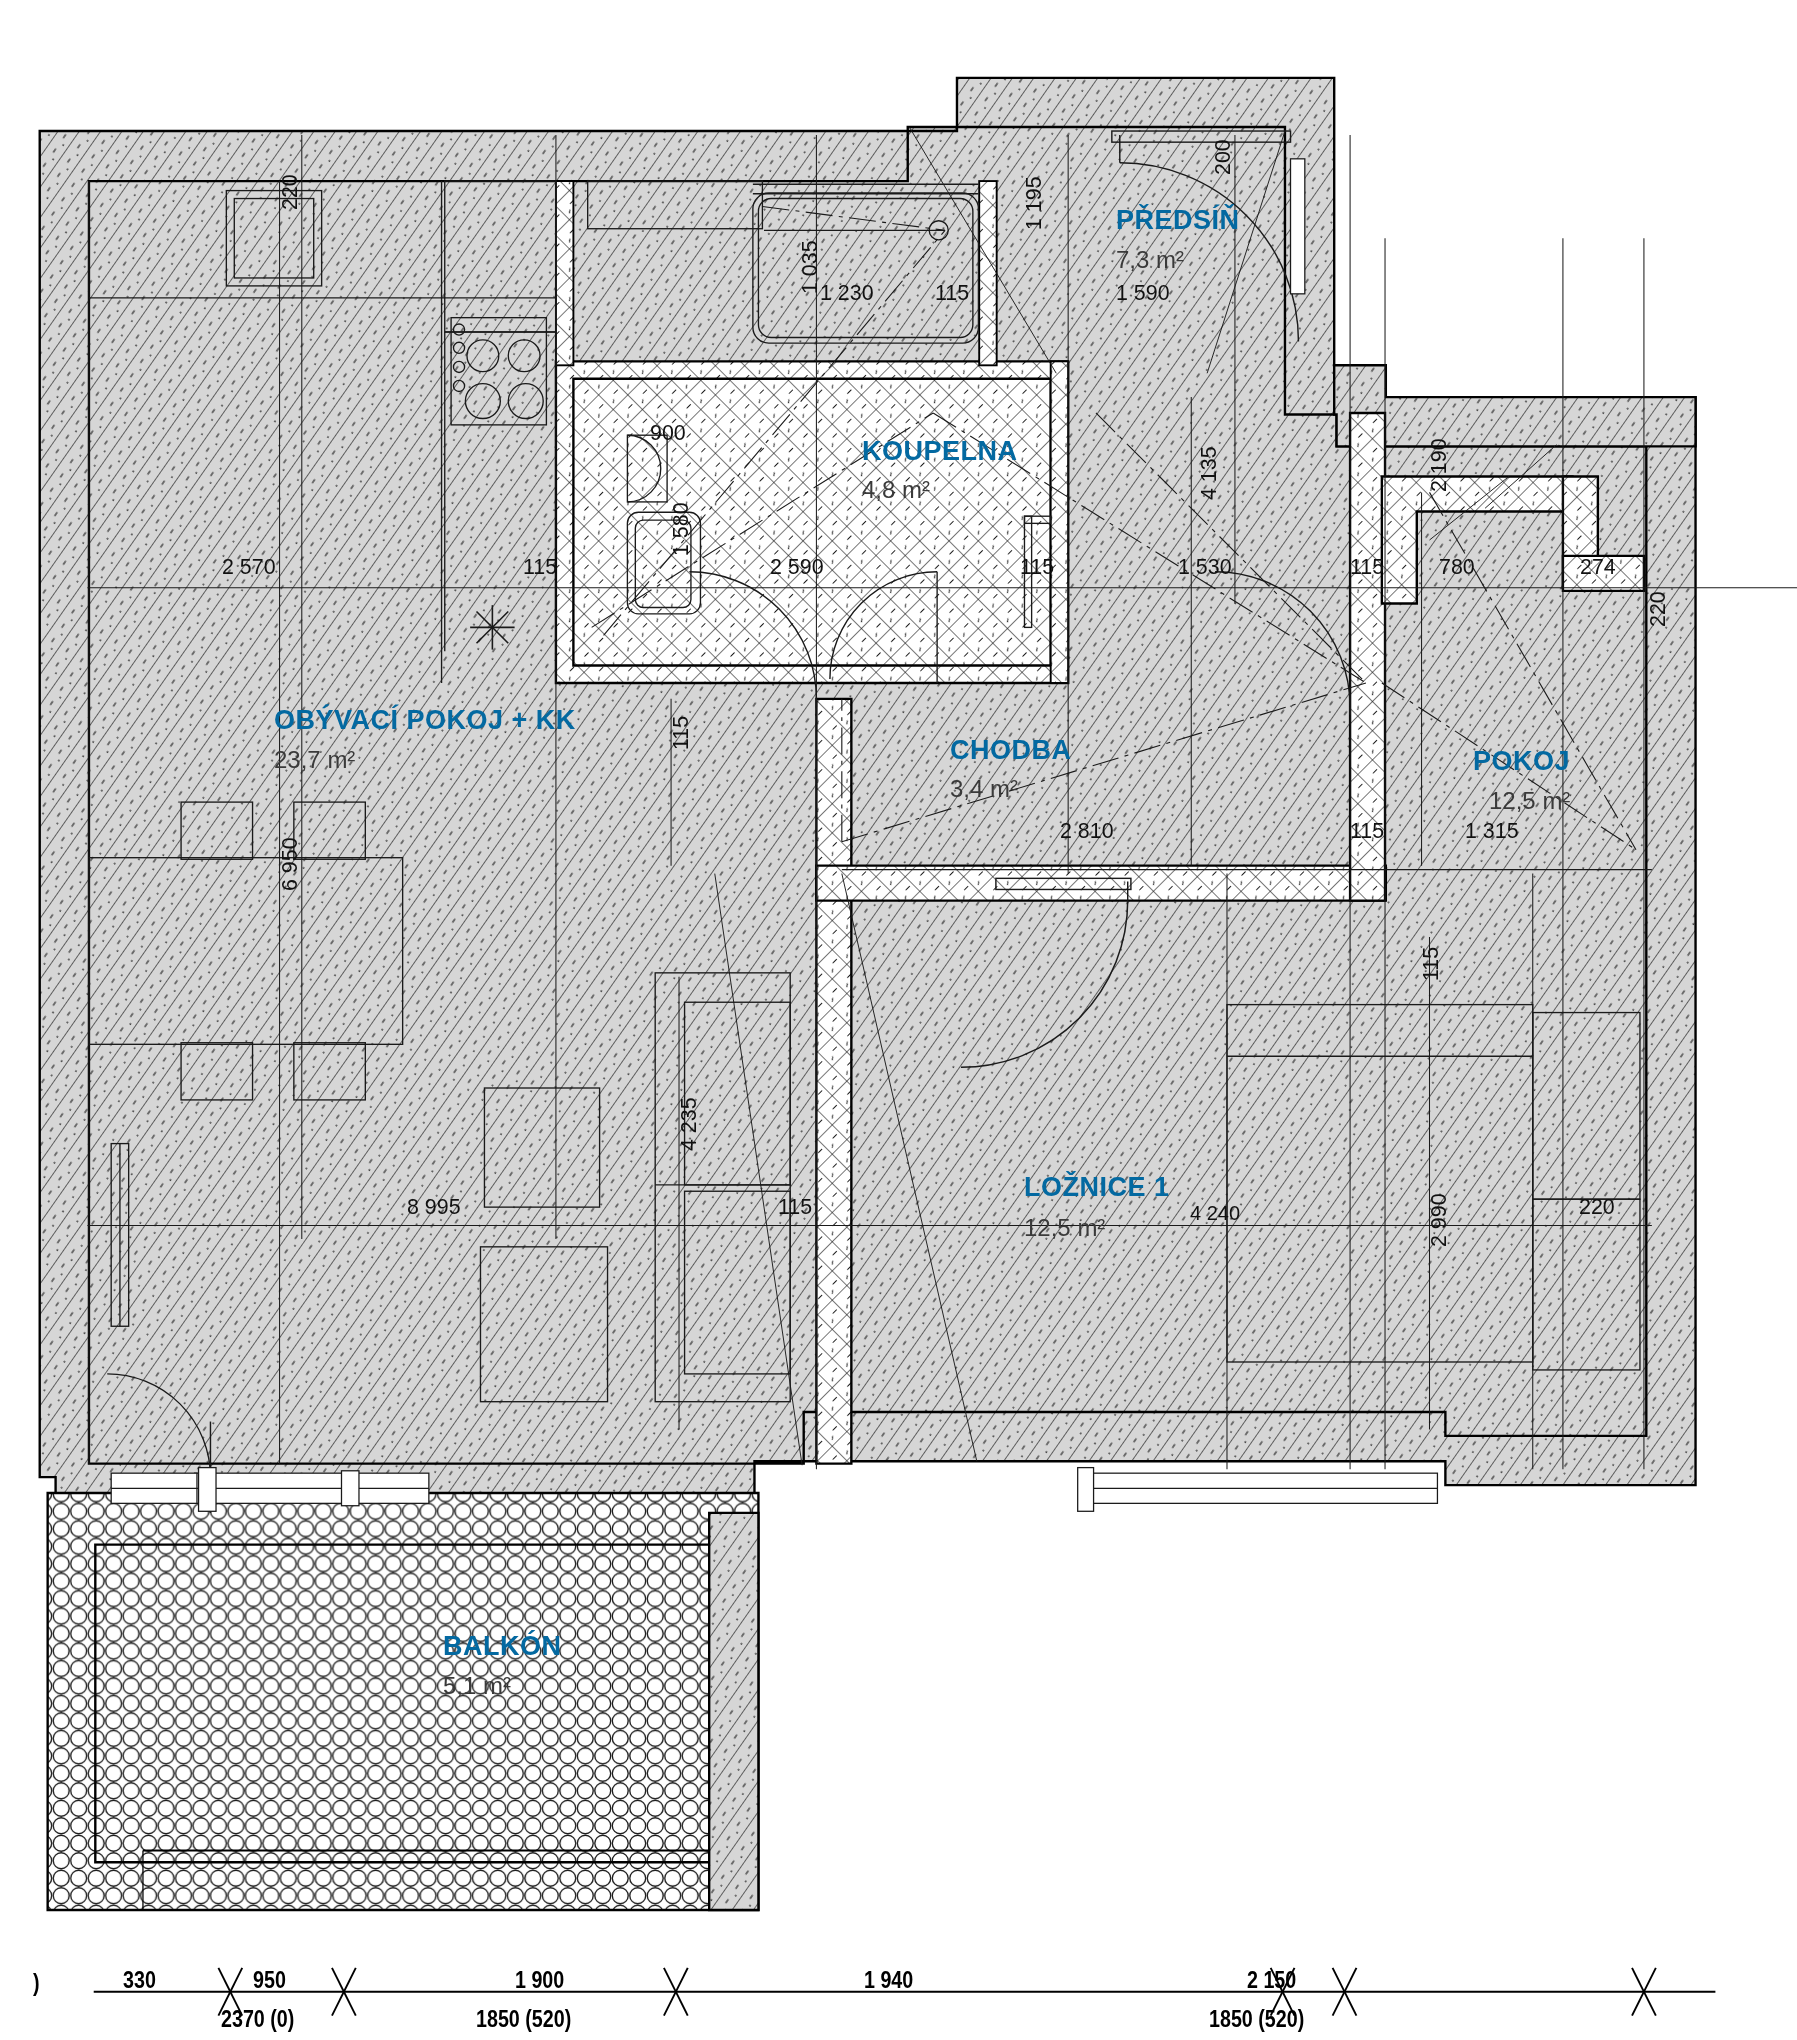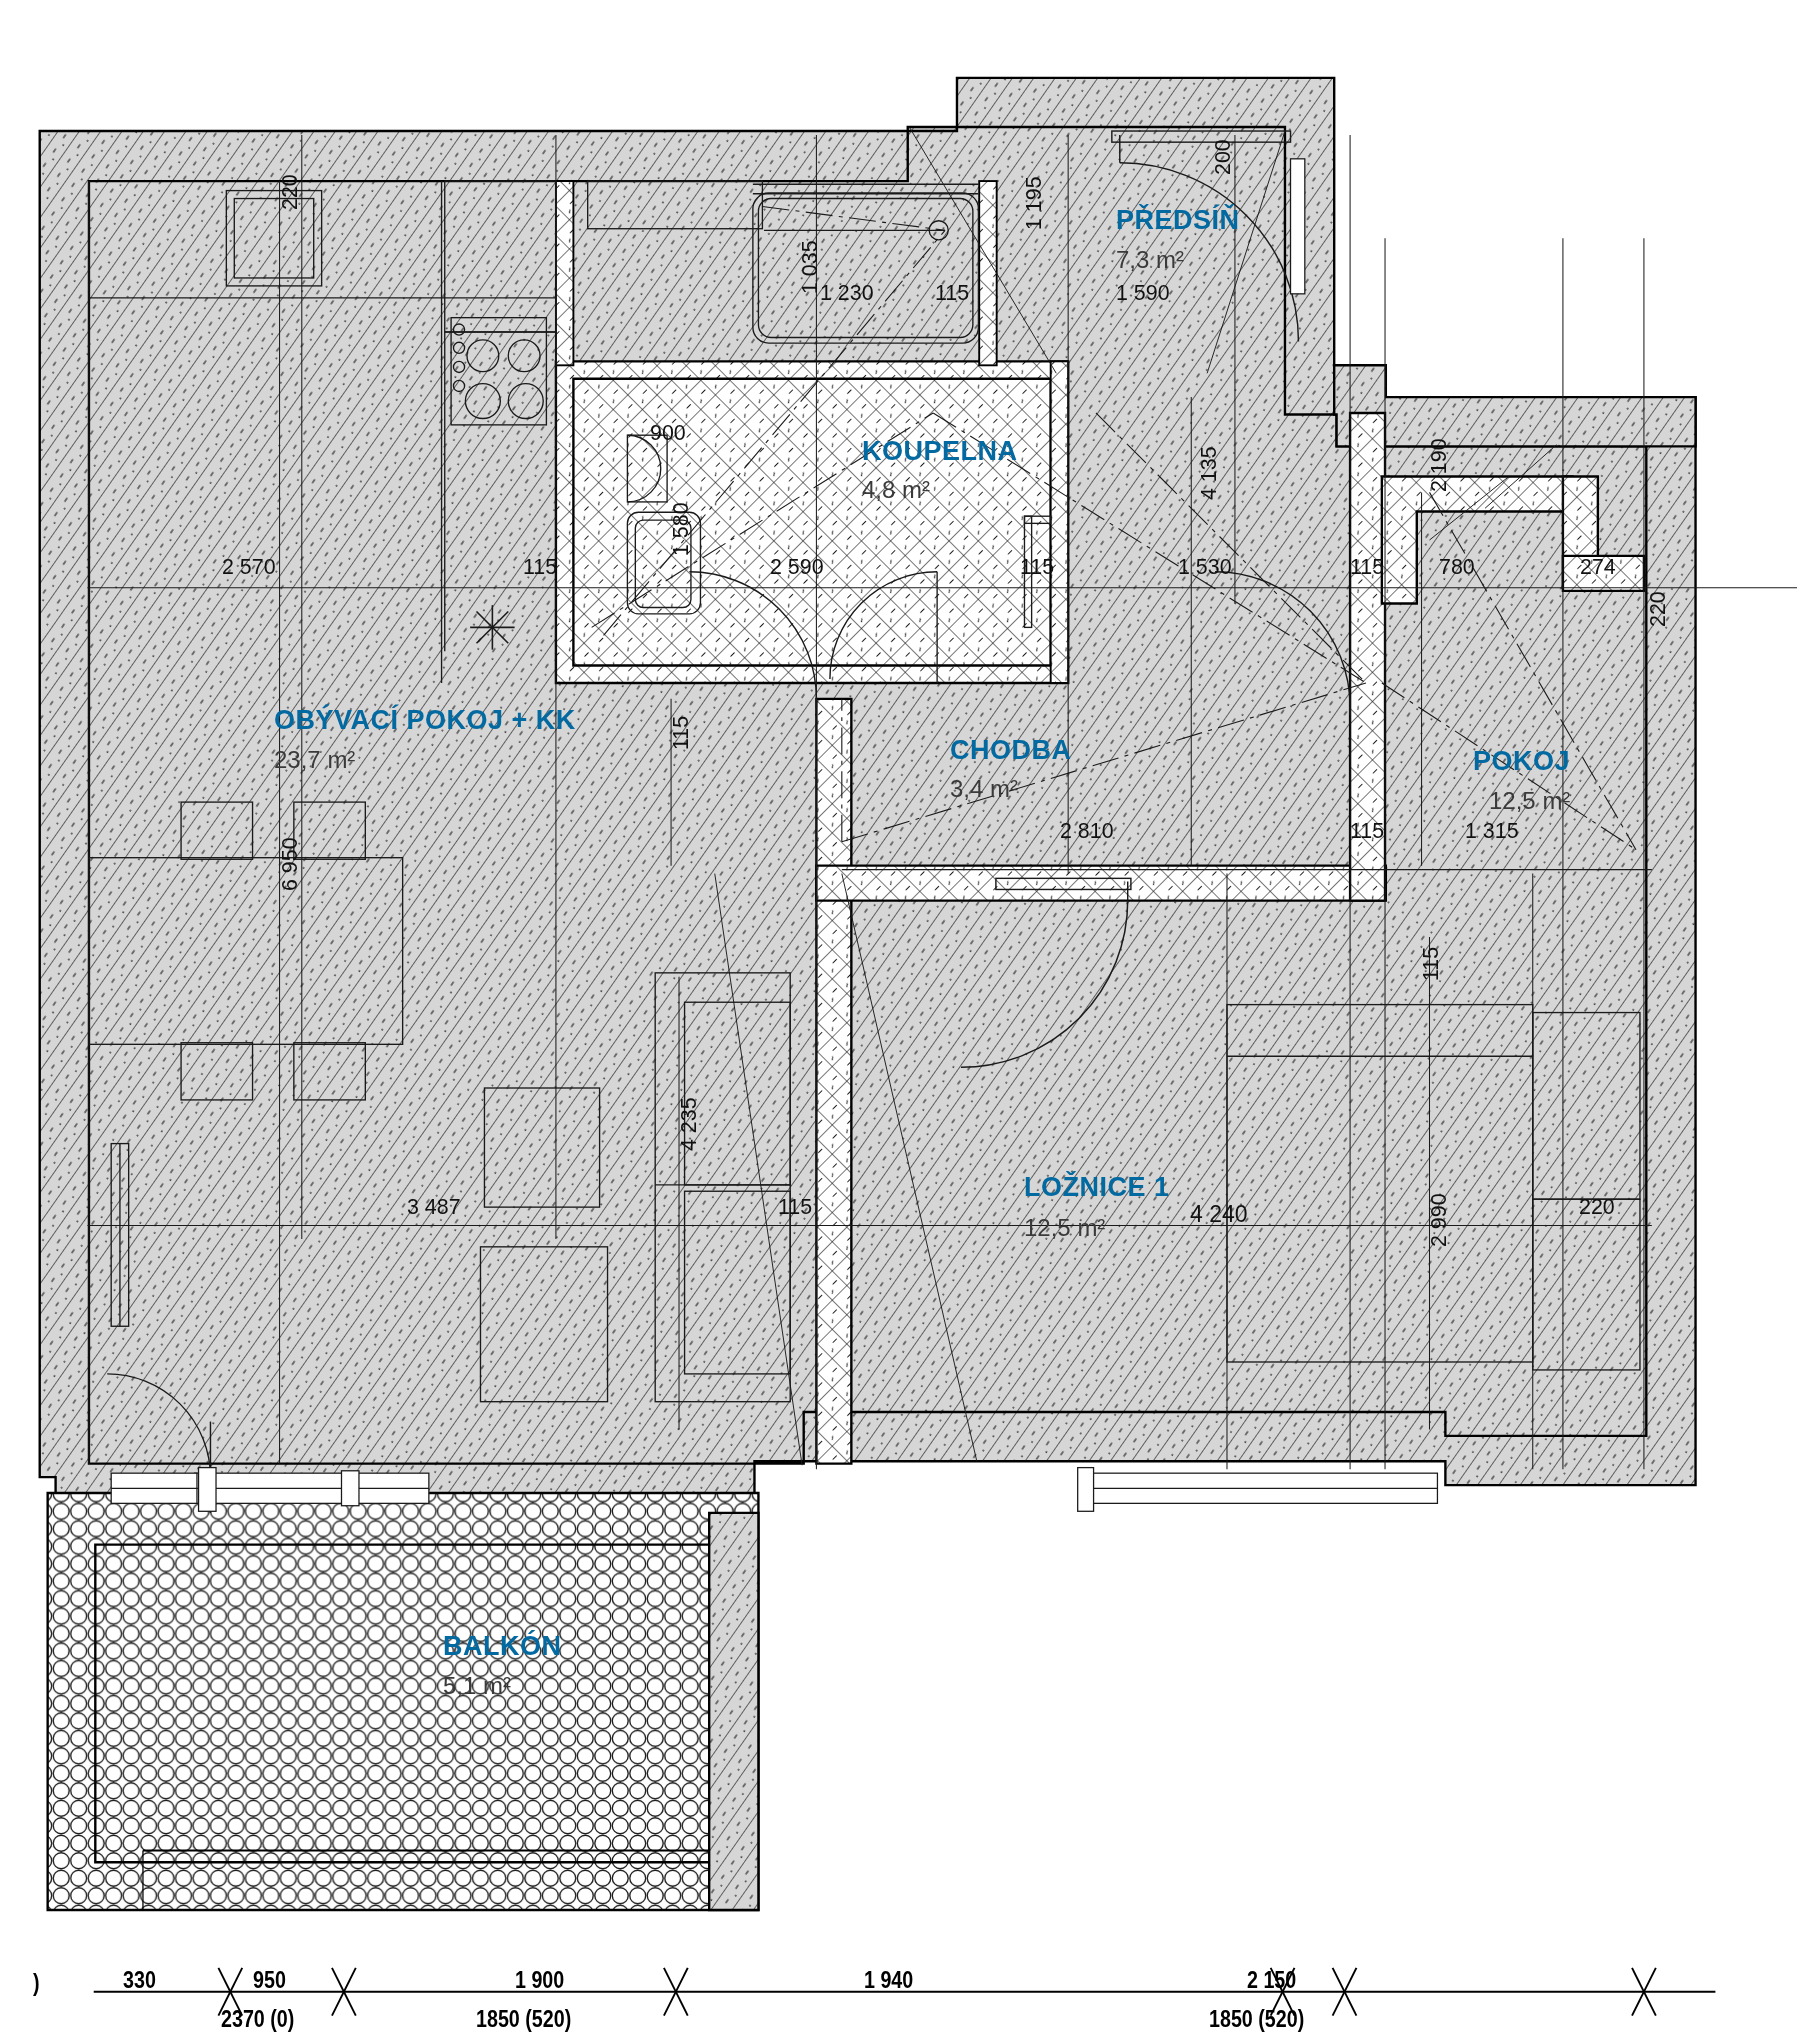--- a/index.html
+++ b/index.html
@@ -43,21 +43,21 @@
     font-weight: normal;
     color: #3a3a3a;
   }
   .dim {
     font-size: 21.4px;
     font-weight: normal;
     color: #111111;
     font-family: "Liberation Sans", sans-serif;
   }
   .dim-sm {
-    font-size: 23px;
+    font-size: 20px;
   }
   .dim-v {
     transform-origin: left top;
     transform: rotate(-90deg);
   }
   .strip-num {
     font-size: 24px;
     font-weight: bold;
     font-family: "Liberation Sans", sans-serif;
     color: #000;
@@ -407,21 +407,21 @@
   <div class="lbl dim" style="left:1350px; top:821px;">115</div>
   <div class="lbl dim" style="left:1465px; top:821px;">1 315</div>
   <div class="lbl dim dim-v" style="left:1429px; top:492px;">2 190</div>
   <div class="lbl dim dim-v" style="left:1421px; top:981px;">115</div>
   <div class="lbl dim dim-v" style="left:671px; top:750px;">115</div>
 
   <div class="lbl dim dim-v" style="left:280px; top:891px;">6 950</div>
   <div class="lbl dim dim-v" style="left:679px; top:1151px;">4 235</div>
   <div class="lbl dim dim-v" style="left:1429px; top:1247px;">2 990</div>
 
-  <div class="lbl dim" style="left:407px; top:1197px;">3 487</div>
+  <div class="lbl dim" style="left:407px; top:1197px;">8 995</div>
   <div class="lbl dim" style="left:778px; top:1197px;">115</div>
   <div class="lbl dim dim-sm" style="left:1190px; top:1203px;">4 240</div>
   <div class="lbl dim" style="left:1579px; top:1197px;">220</div>
 
   <div class="lbl strip-num" style="left:33px; top:1971px;">)</div>
 
   <div class="lbl strip-num" style="left:123px; top:1968px;">330</div>
 
   <div class="lbl strip-num" style="left:253px; top:1968px;">950</div>
   <div class="lbl strip-num" style="left:221px; top:2007px;">2370 (0)</div>

